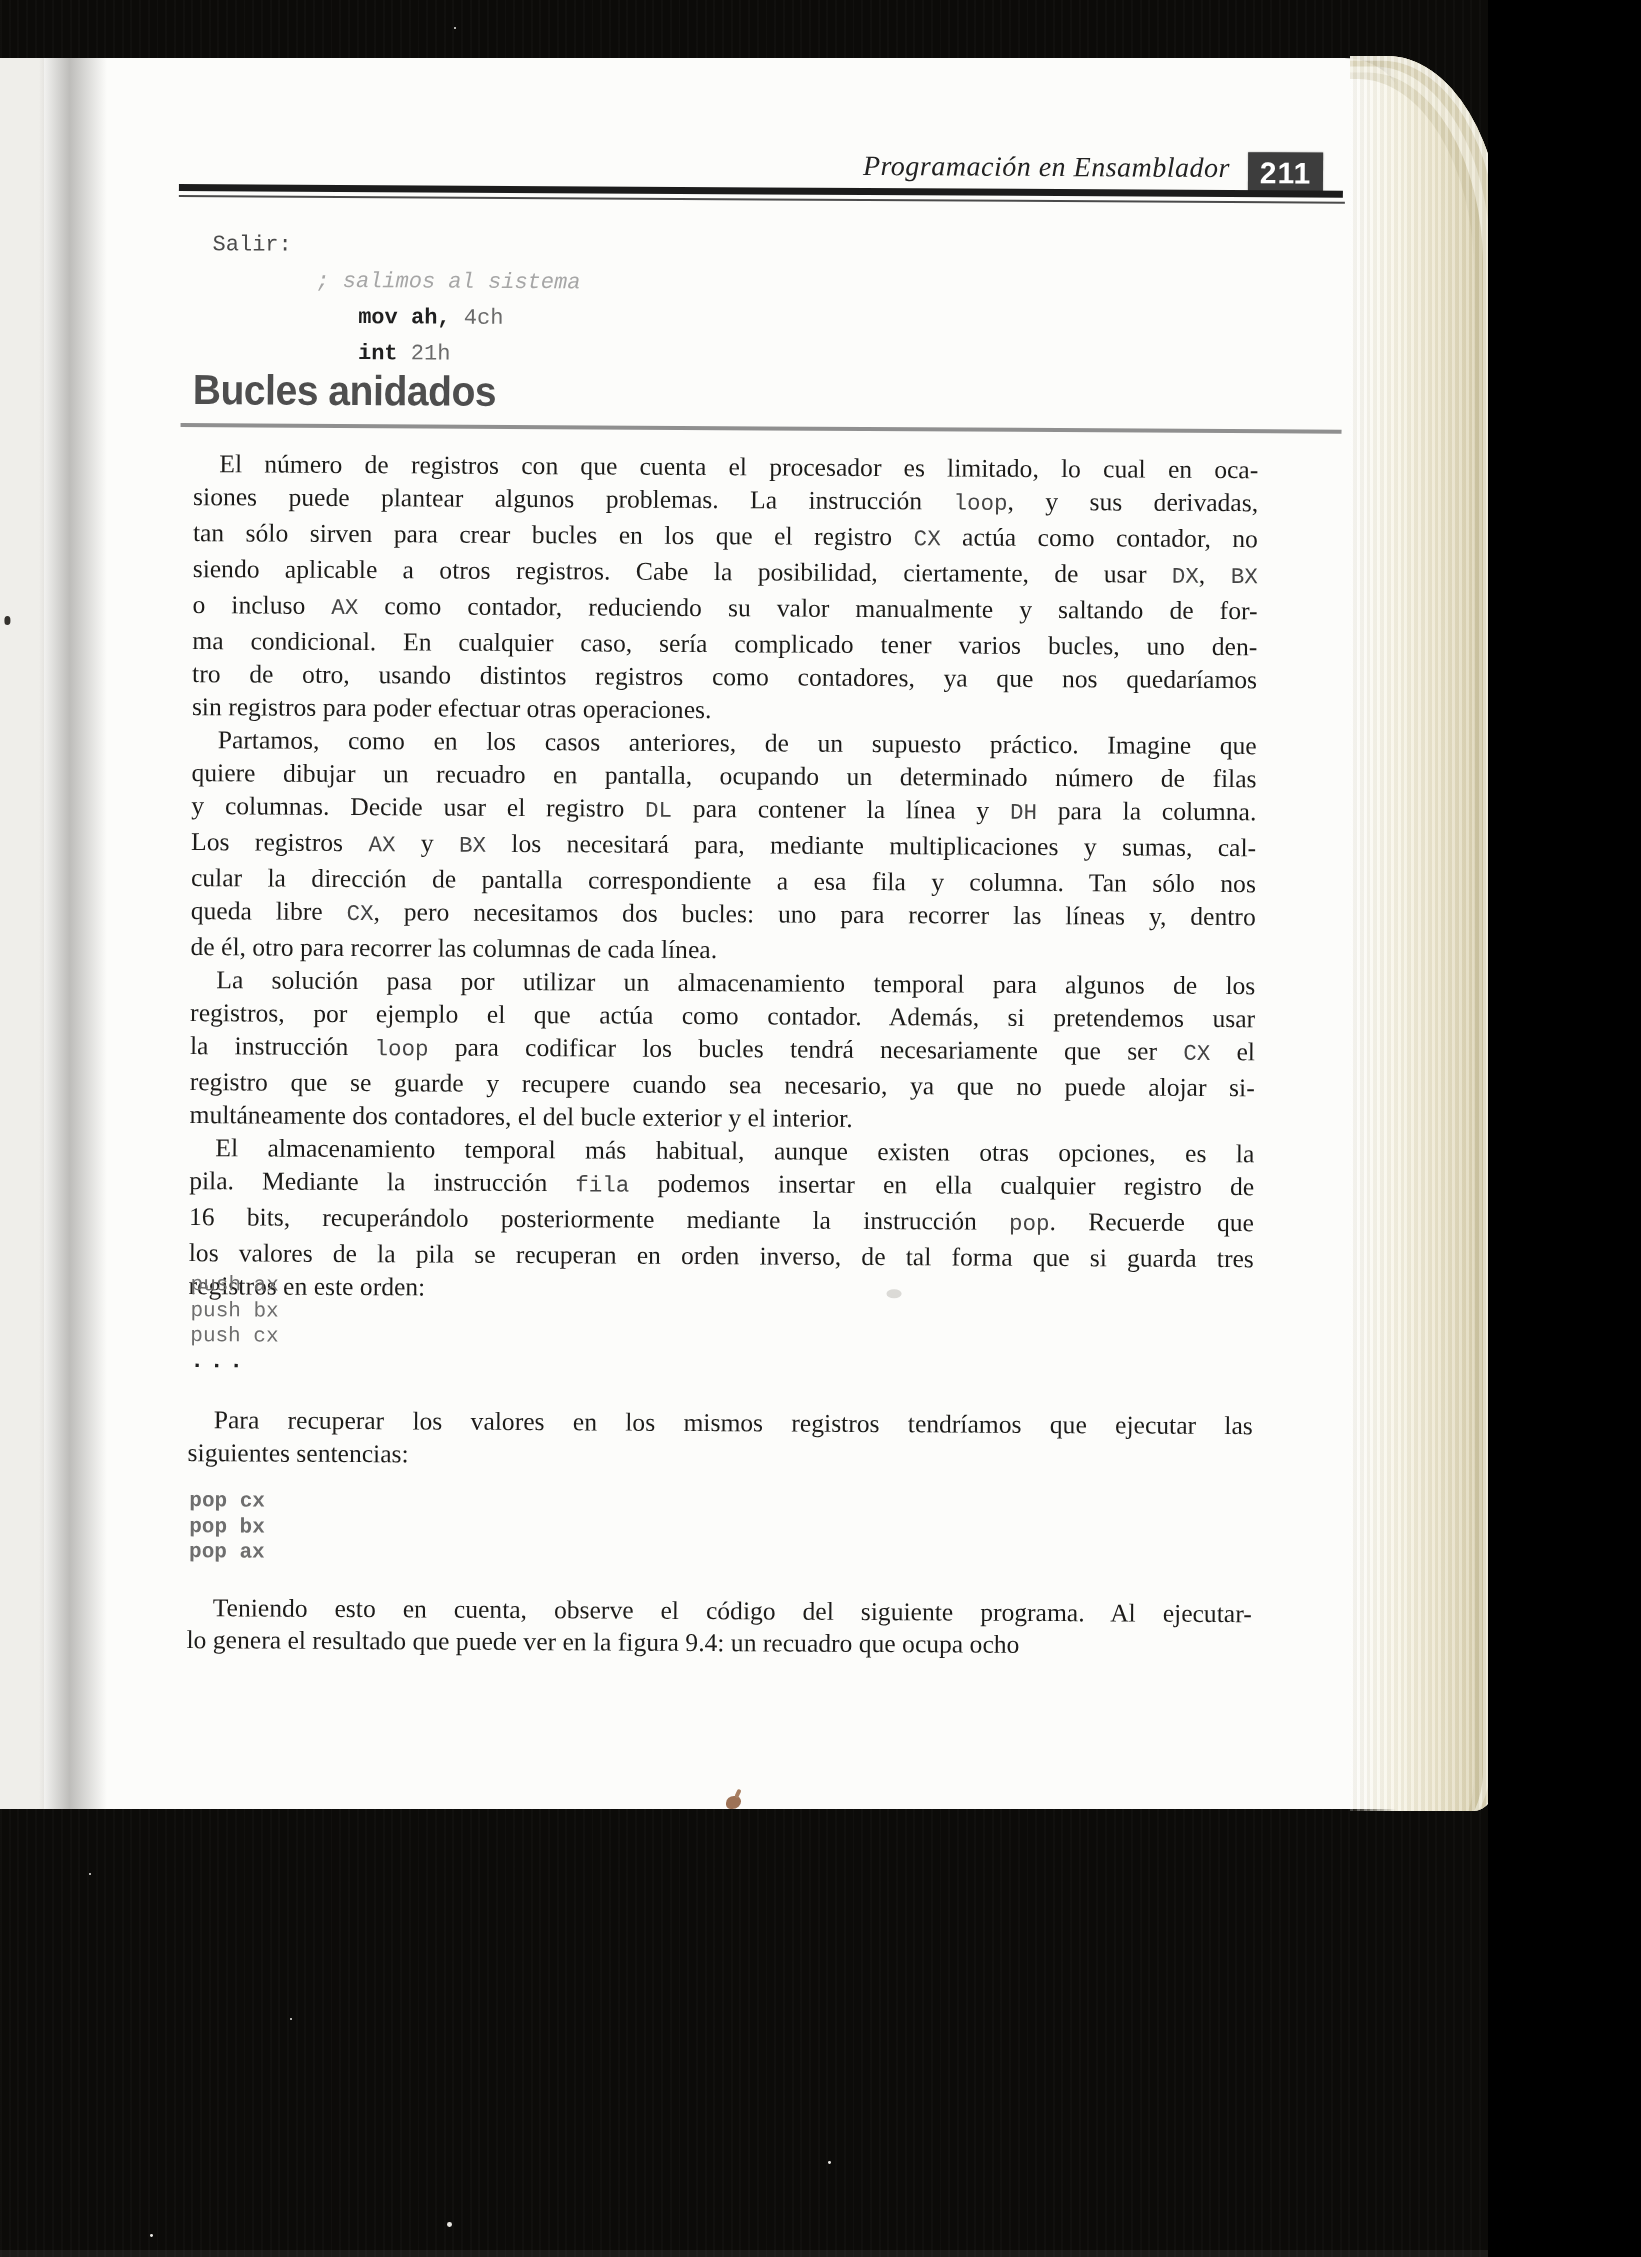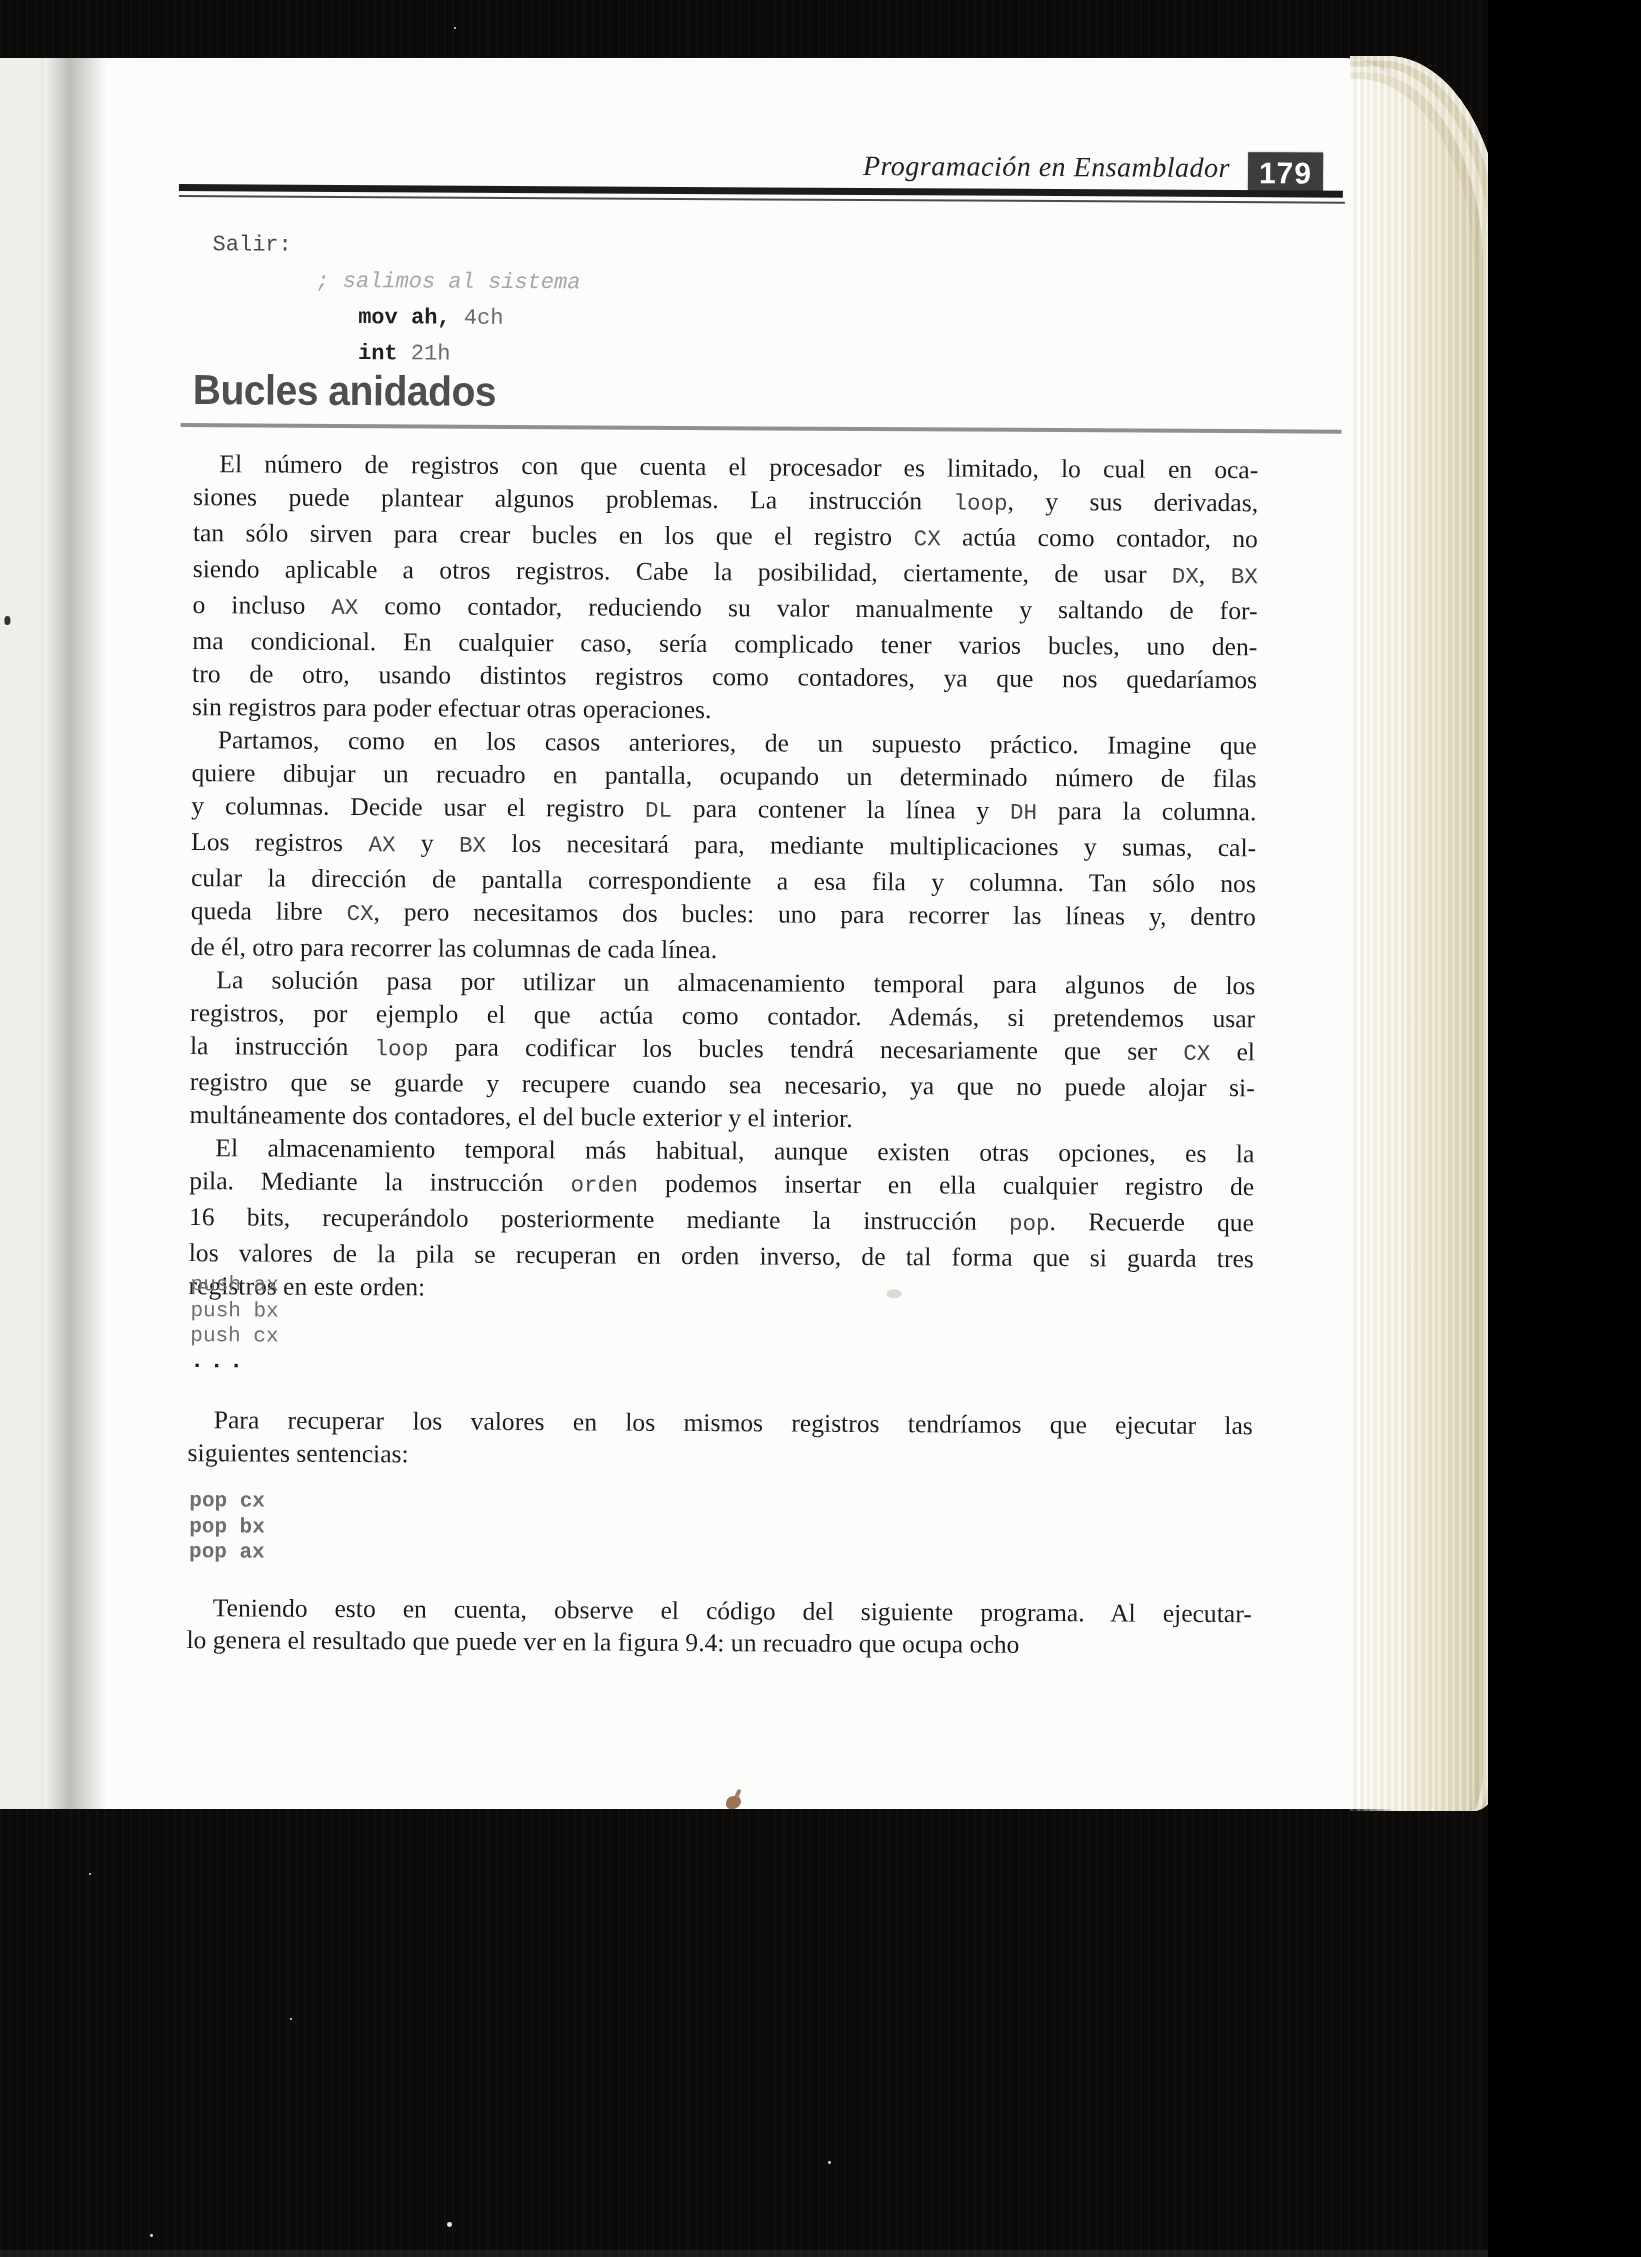--- a/index.html
+++ b/index.html
@@ -99,21 +99,21 @@
 <div class="stage">
 
   <div class="page-sheet"></div>
   <div class="fore-edge"></div>
   <div class="left-tint"></div>
   <div class="left-shade"></div>
 
   <div class="content">
 
     <div class="header-title">Programación en Ensamblador</div>
-    <div class="page-badge">179</div>
+    <div class="page-badge">211</div>
     <div class="rule-thick"></div>
     <div class="rule-thin"></div>
 
     <div class="exit-code" id="exit-code">
         <div>Salir:</div>
         <div class="ind"><span class="s-comment">; salimos al sistema</span></div>
         <div class="ind"><span class="s-bold">mov ah,</span><span class="s-plain"> 4ch</span></div>
         <div class="ind"><span class="s-bold">int</span><span class="s-plain"> 21h</span></div>
       </div>
 
@@ -135,21 +135,21 @@
         <div class="pline"><span>Los registros </span><span class="mono">AX</span><span> y </span><span class="mono">BX</span><span> los necesitará para, mediante multiplicaciones y sumas, cal-</span></div>
         <div class="pline"><span>cular la dirección de pantalla correspondiente a esa fila y columna. Tan sólo nos</span></div>
         <div class="pline"><span>queda libre </span><span class="mono">CX</span><span>, pero necesitamos dos bucles: uno para recorrer las líneas y, dentro</span></div>
         <div class="pline plast"><span>de él, otro para recorrer las columnas de cada línea.</span></div>
         <div class="pline pfirst"><span>La solución pasa por utilizar un almacenamiento temporal para algunos de los</span></div>
         <div class="pline"><span>registros, por ejemplo el que actúa como contador. Además, si pretendemos usar</span></div>
         <div class="pline"><span>la instrucción </span><span class="mono">loop</span><span> para codificar los bucles tendrá necesariamente que ser </span><span class="mono">CX</span><span> el</span></div>
         <div class="pline"><span>registro que se guarde y recupere cuando sea necesario, ya que no puede alojar si-</span></div>
         <div class="pline plast"><span>multáneamente dos contadores, el del bucle exterior y el interior.</span></div>
         <div class="pline pfirst"><span>El almacenamiento temporal más habitual, aunque existen otras opciones, es la</span></div>
-        <div class="pline"><span>pila. Mediante la instrucción </span><span class="mono">orden</span><span> podemos insertar en ella cualquier registro de</span></div>
+        <div class="pline"><span>pila. Mediante la instrucción </span><span class="mono">fila</span><span> podemos insertar en ella cualquier registro de</span></div>
         <div class="pline"><span>16 bits, recuperándolo posteriormente mediante la instrucción </span><span class="mono">pop</span><span>. Recuerde que</span></div>
         <div class="pline"><span>los valores de la pila se recuperan en orden inverso, de tal forma que si guarda tres</span></div>
         <div class="pline plast"><span>registros en este orden:</span></div>
       </div>
 
     <div class="stack-code" id="push-code">
         <div>push ax</div>
         <div>push bx</div>
         <div>push cx</div>
         <div class="ellipsis">...</div>

